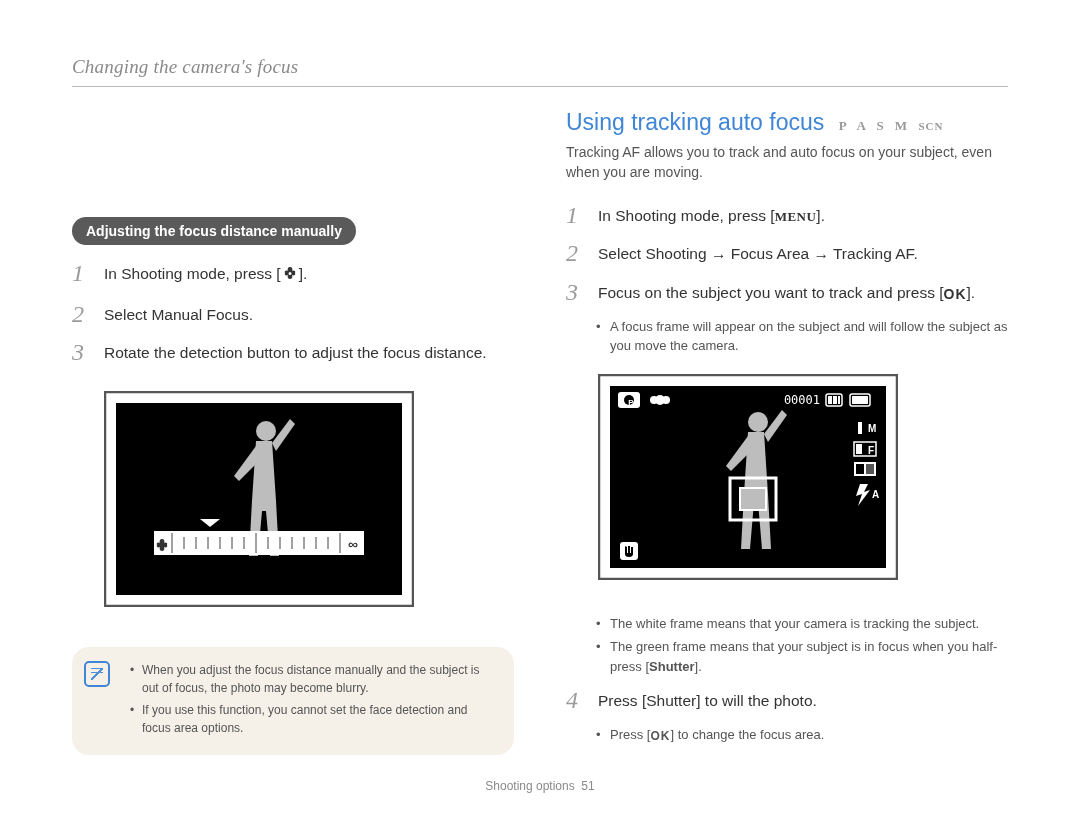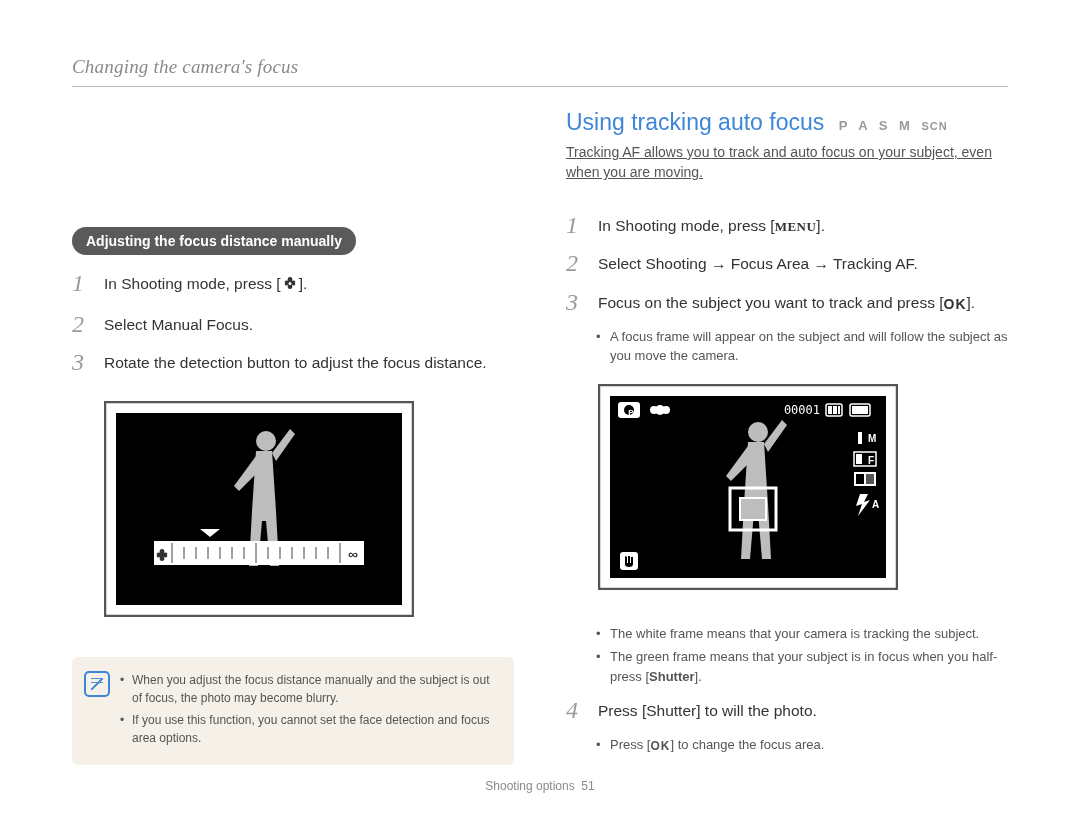--- a/index.html
+++ b/index.html
@@ -62,24 +62,24 @@
   .btn-icon {
     display: inline-block;
     vertical-align: -4px;
   }
   .illus1 {
     width: 310px;
     margin: 14px 0 20px 32px;
   }
   .note-box {
     background: #f5f1e8;
-    border-radius: 6px;
+    border-radius: 17px;
     padding: 14px 18px 14px 12px;
     display: flex;
-    gap: 10px;
+    gap: 20px;
     margin-top: 16px;
   }
   .note-badge {
     width: 26px; height: 26px;
     border: 2px solid #3f86d6;
     border-radius: 5px;
     color: #3f86d6;
     flex-shrink: 0;
     position: relative;
   }
@@ -100,29 +100,29 @@
     color: #3f86d6;
     display: inline;
   }
   .mode-tags {
     display: inline;
     margin-left: 10px;
     font-size: 13px;
     letter-spacing: 4px;
     color: #9a9a9a;
     font-weight: 700;
+    font-family: Liberation Serif, serif;
   }
   .mode-tags .scn { font-size: 11px; letter-spacing: 1px; }
   .intro {
     font-size: 14px;
     color: #555;
     line-height: 1.45;
     margin-top: 6px;
-    margin-bottom: 28px;
-    text-decoration: underline;
+    margin-bottom: 18px;
   }
   .sub-bullets {
     font-size: 13px;
     color: #555;
     line-height: 1.5;
     margin: 4px 0 10px 30px;
     list-style: none;
   }
   .sub-bullets li { position: relative; padding-left: 14px; margin-bottom: 4px; }
   .sub-bullets li::before { content: "•"; position: absolute; left: 0; }

